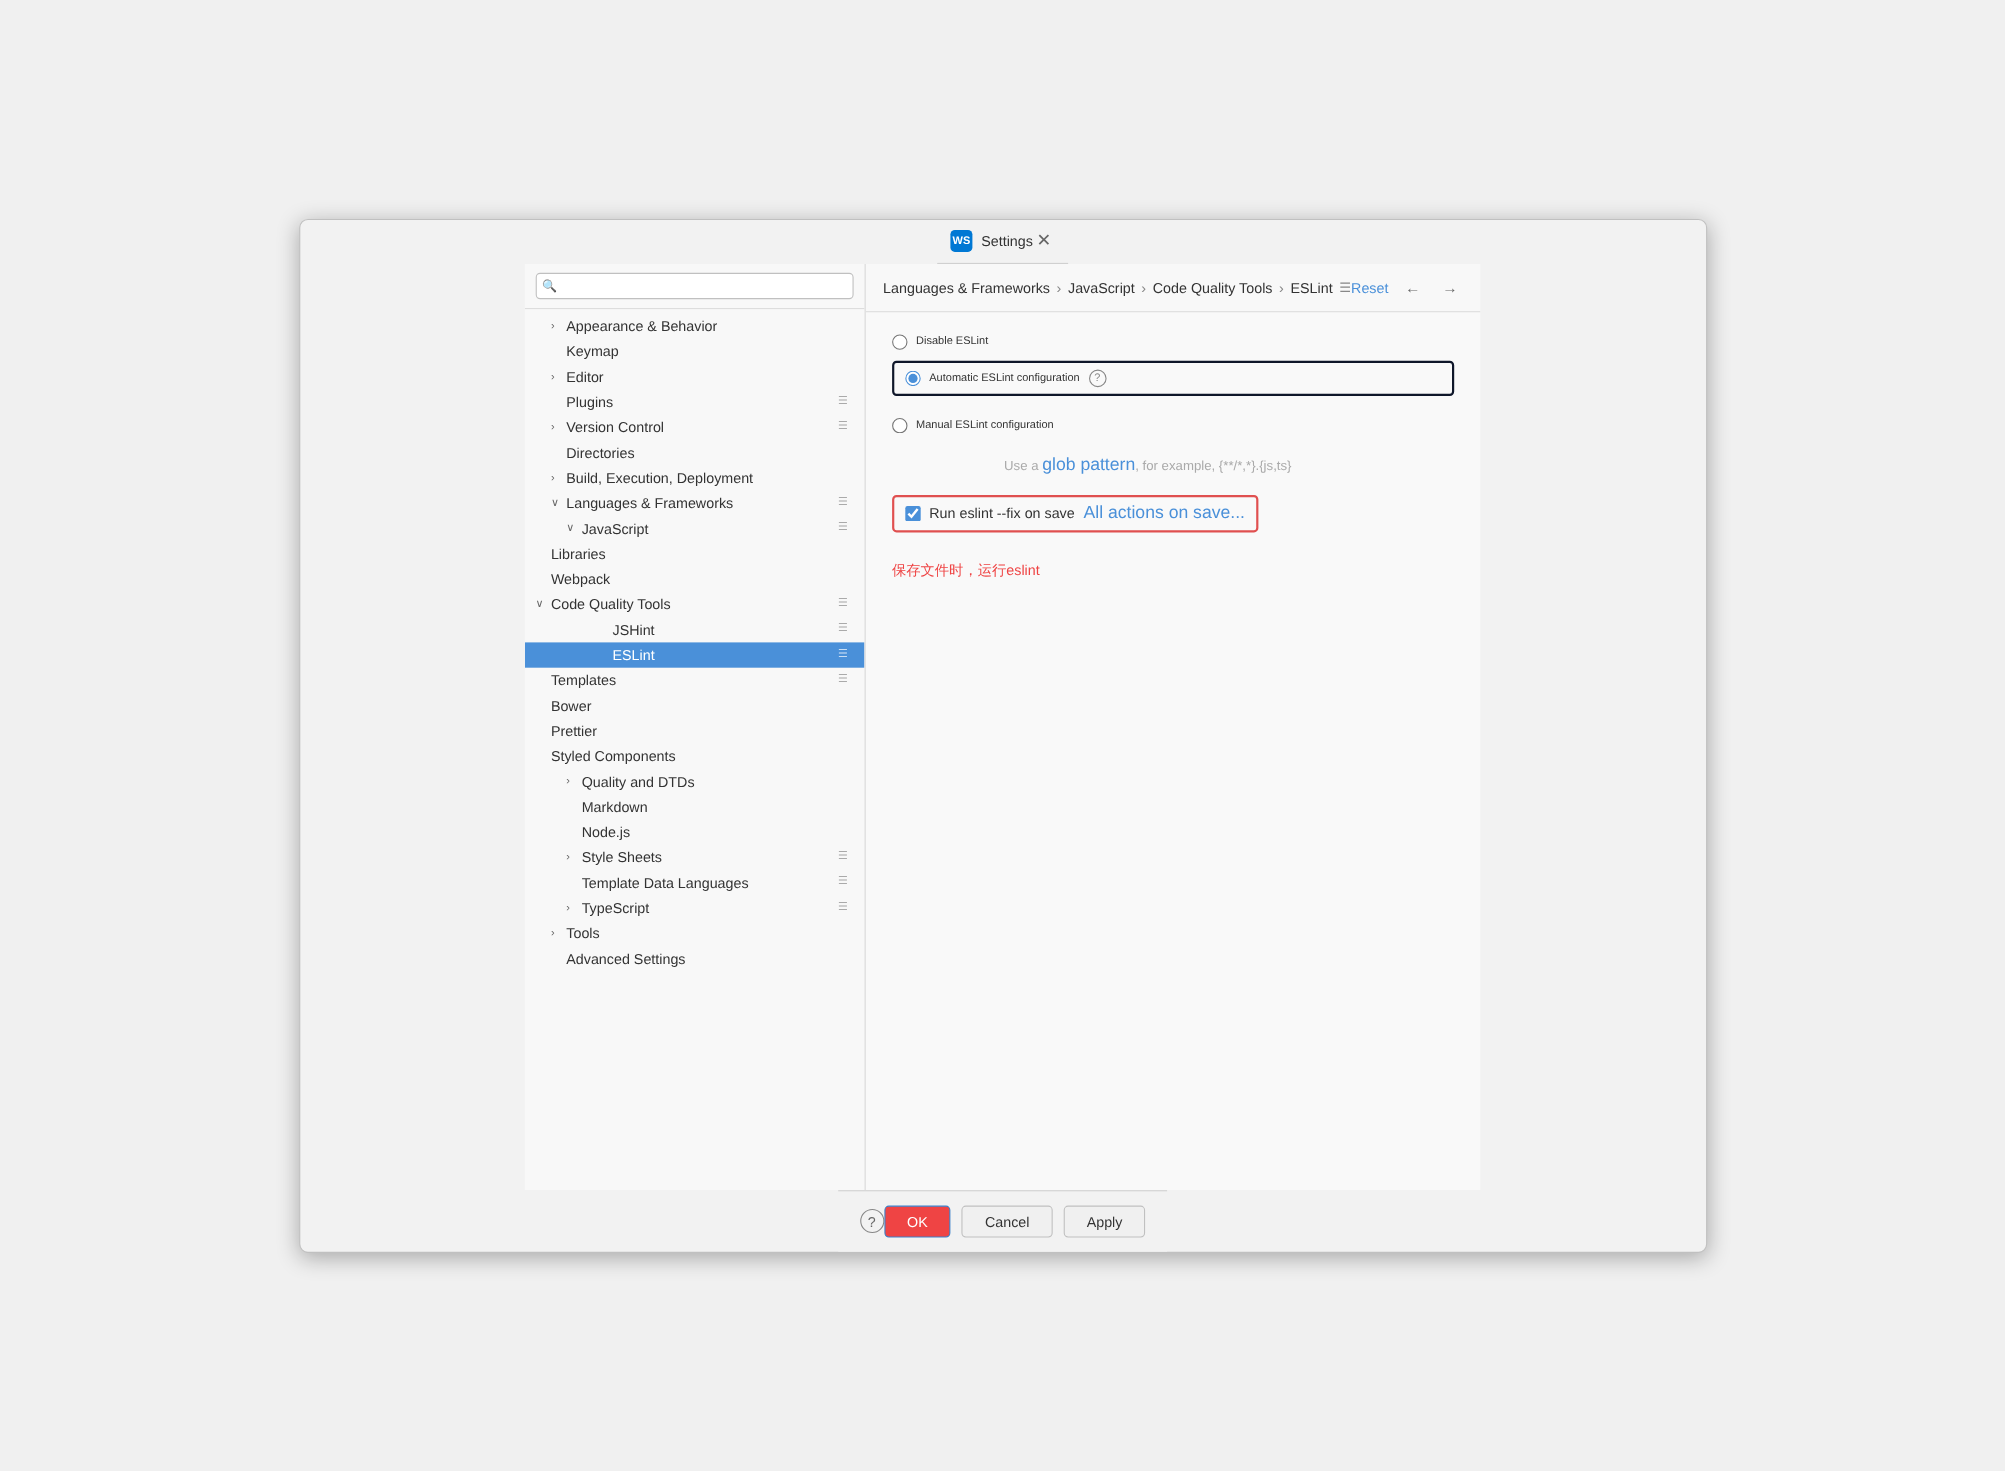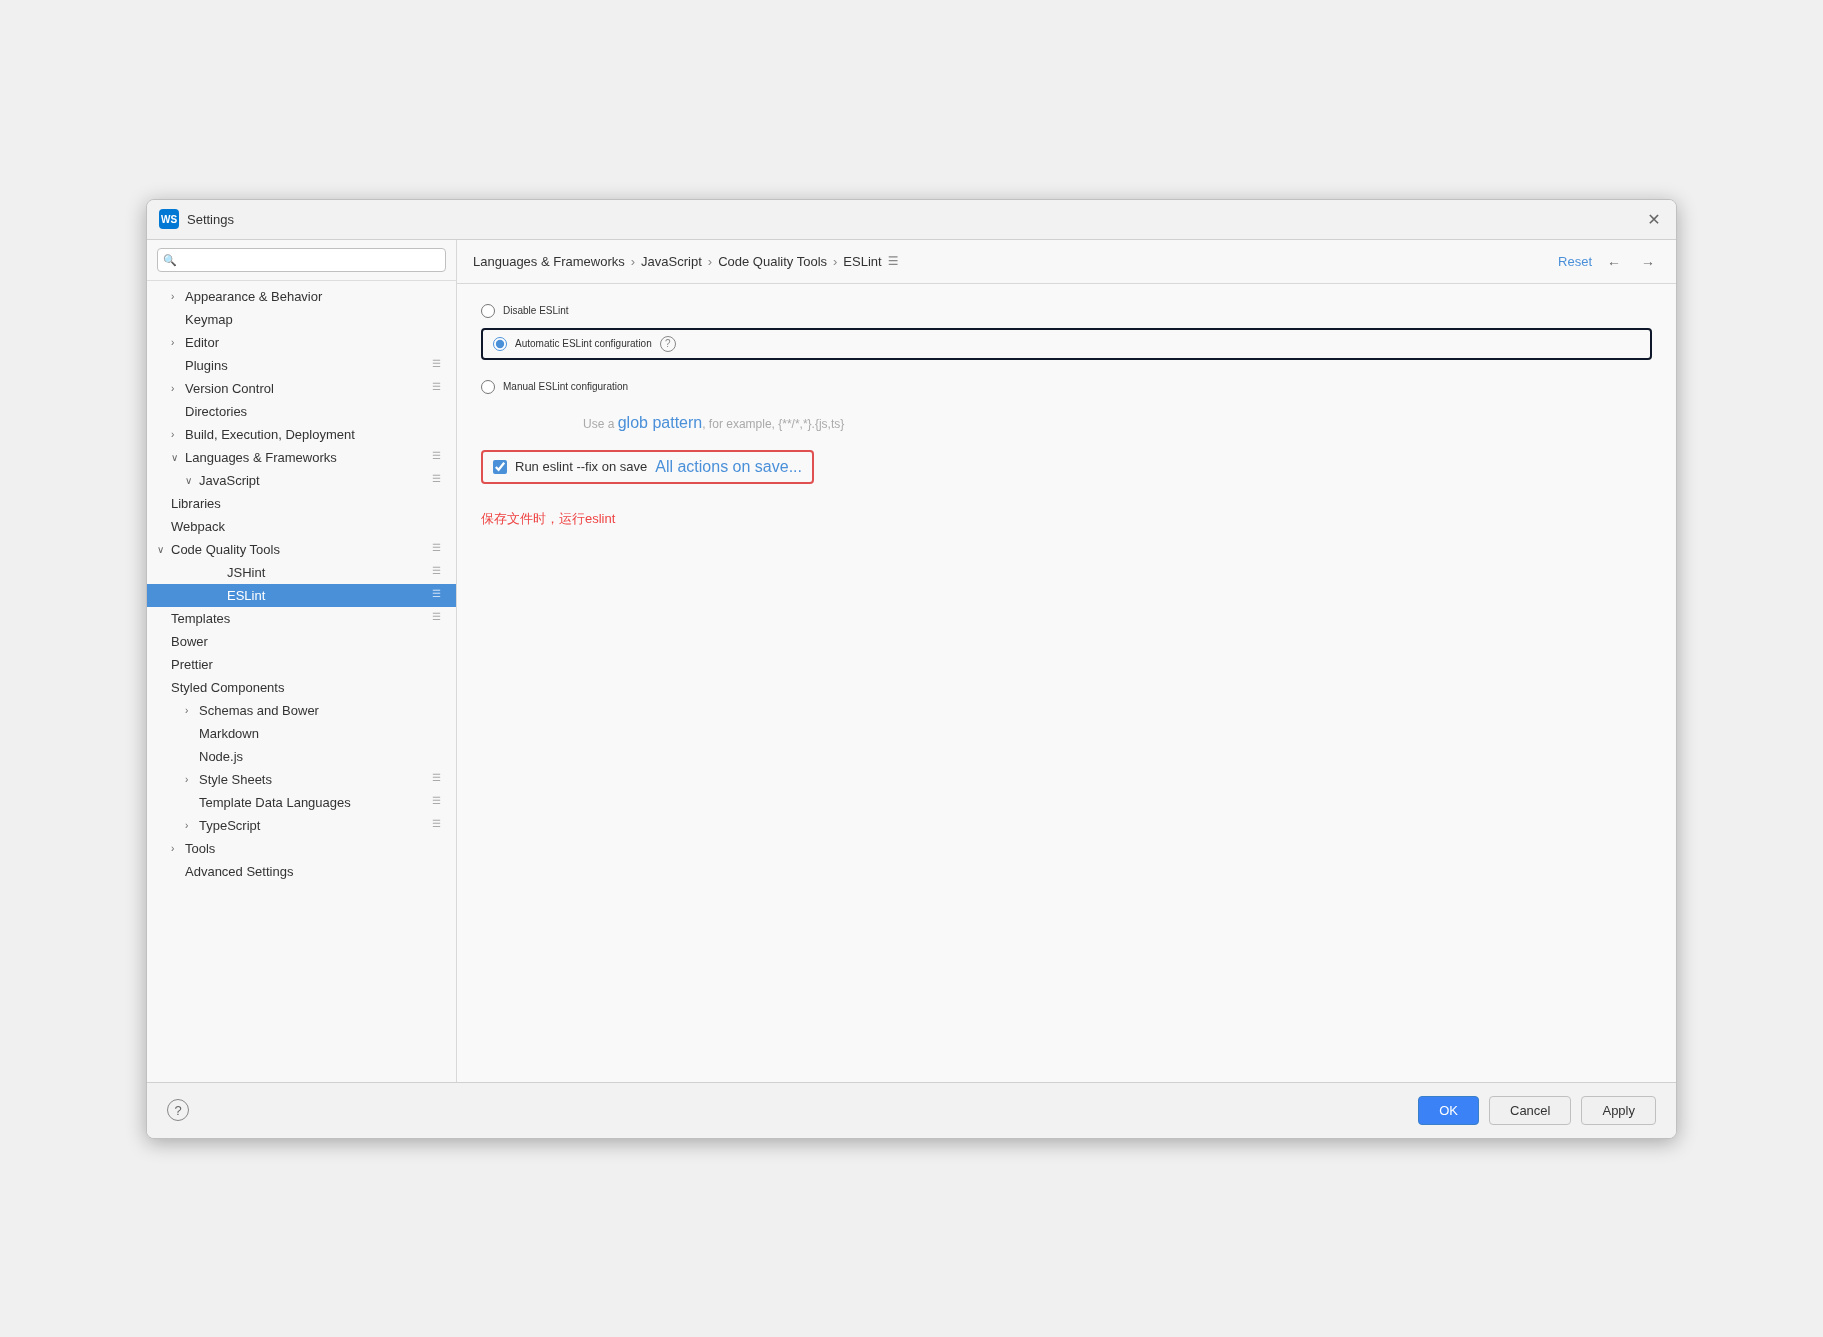--- a/index.html
+++ b/index.html
@@ -6,29 +6,30 @@
     body {
       font-family: -apple-system, BlinkMacSystemFont, "Segoe UI", Arial, sans-serif;
       font-size: 13px;
       background: #f0f0f0;
       display: flex;
       justify-content: center;
       align-items: center;
       min-height: 100vh;
     }
     .window {
-      width: 1531px;
+      width: 1280px;
       height: 940px;
       background: #f2f2f2;
       border: 1px solid #c0c0c0;
       border-radius: 8px;
       box-shadow: 0 4px 20px rgba(0,0,0,0.3);
       display: flex;
       flex-direction: column;
       overflow: hidden;
+      align-items: center;
     }
     .title-bar {
       height: 40px;
       background: #f2f2f2;
       border-bottom: 1px solid #d0d0d0;
       display: flex;
       align-items: center;
       padding: 0 12px;
       justify-content: space-between;
     }
@@ -360,21 +361,21 @@
     .btn {
       padding: 6px 20px;
       border-radius: 4px;
       font-size: 13px;
       cursor: pointer;
       border: 1px solid #c0c0c0;
       background: #f0f0f0;
       color: #333;
     }
     .btn-primary {
-      background: #3b82f6;
+      background: #ef4444;
       border-color: #3a80c9;
       color: white;
       font-weight: 500;
     }
   </style>
 </head>
 <body>
 
 <div class="window">
 
@@ -492,21 +493,21 @@
           <span class="item-label">Prettier</span>
         </div>
 
         <div class="tree-item indent-3">
           <span class="arrow"></span>
           <span class="item-label">Styled Components</span>
         </div>
 
         <div class="tree-item indent-2">
           <span class="arrow">›</span>
-          <span class="item-label">Schemas and Bower</span>
+          <span class="item-label">Quality and DTDs</span>
         </div>
 
         <div class="tree-item indent-2">
           <span class="arrow"></span>
           <span class="item-label">Markdown</span>
         </div>
 
         <div class="tree-item indent-2">
           <span class="arrow"></span>
           <span class="item-label">Node.js</span>

